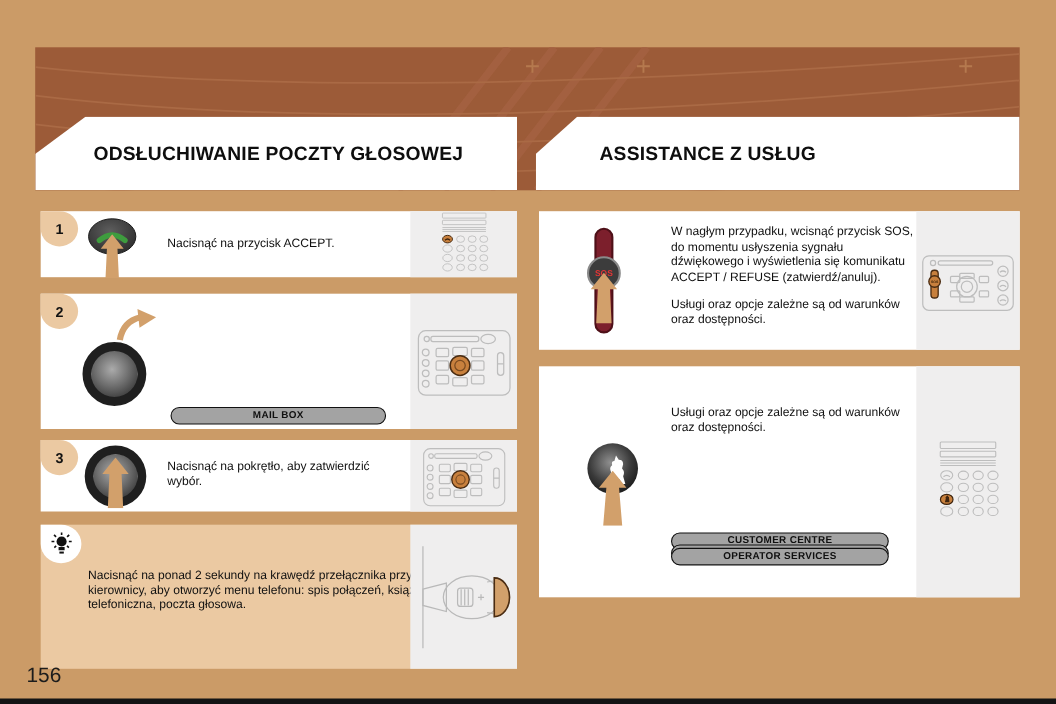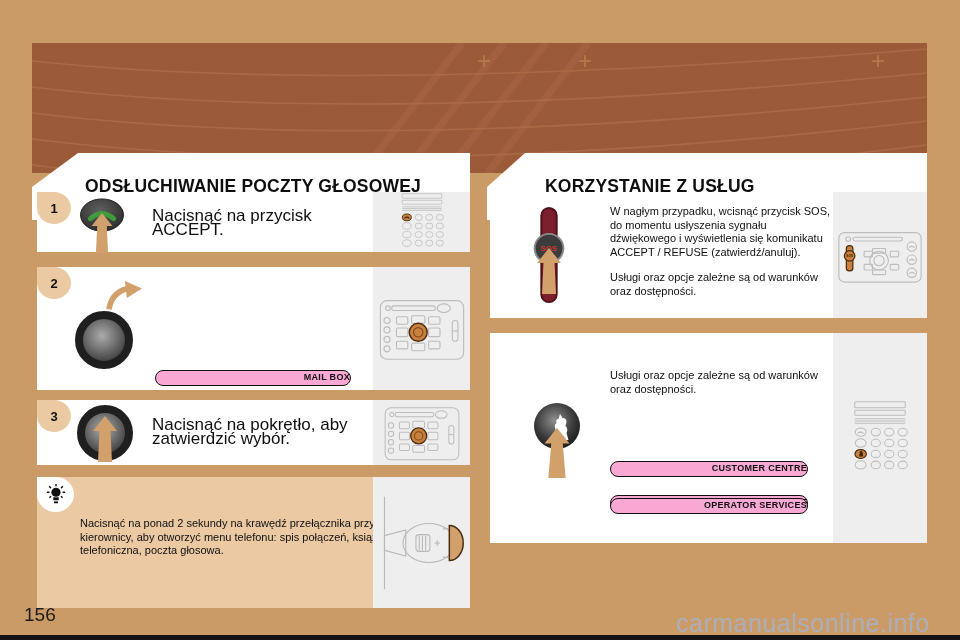--- a/index.html
+++ b/index.html
@@ -4,21 +4,21 @@
 <style>
   html,body { margin:0; padding:0; background:#888; }
   .page {
     position:relative; width:960px; height:640px; overflow:hidden;
     background:#CB9B67; font-family:"Liberation Sans", sans-serif; color:#111;
   }
   
   .band { position:absolute; left:32px; top:43px; width:895px; height:130px; background:#9C5B38; }
   .band svg { position:absolute; left:0; top:0; }
   .plus { position:absolute; font-size:24px; font-weight:400; color:#B5794E; line-height:1; }
-  .titlebox { position:absolute; top:106px; height:67px; background:#FFFFFF;margin-top:47px; }
+  .titlebox { position:absolute; top:106px; height:67px; background:#FFFFFF; }
   .titlebox.tleft  { left:32px;  width:438px; clip-path:polygon(46px 0, 100% 0, 100% 100%, 0 100%, 0 34px); }
   .titlebox.tright { left:487px; width:440px; clip-path:polygon(38px 0, 100% 0, 100% 100%, 0 100%, 0 34px); }
   .titlebox h1 { margin:0; font-size:17.5px; font-weight:bold; color:#0e0e0e; line-height:67px; letter-spacing:0.2px; }
   .tleft h1 { padding-left:53px; }
   .tright h1 { padding-left:58px; }
 
   
   .row, .rblock { position:absolute; background:#FFFFFF; }
   .row { left:37px; width:433px; }
   #row1 { top:192px; height:60px; }
@@ -32,31 +32,31 @@
               display:flex; align-items:center; justify-content:center; }
   .row .imgpanel, .tipblock .imgpanel { width:97px; }
   .rblock .imgpanel { width:94px; }
 
   .badge { position:absolute; left:0; top:0; width:34px; height:32px; background:#EBC9A2;
            border-radius:0 50% 50% 50%; display:flex; align-items:center; justify-content:center;
            font-weight:bold; font-size:13px; color:#111; }
   .tipbadge { position:absolute; left:0; top:0; width:37px; height:35px; background:#FFFFFF;
               border-radius:0 50% 50% 50%; display:flex; align-items:center; justify-content:center; }
 
-  .rowtext { position:absolute; left:115px; width:218px; font-size:17px; line-height:13.5px; color:#101010; }
+  .rowtext { position:absolute; left:115px; width:218px; font-size:11px; line-height:13.5px; color:#101010; }
   .btext   { position:absolute; left:120px; width:224px; font-size:11px; line-height:13.5px; color:#101010; }
   .btext p { margin:0 0 12px 0; }
   .tiptext { position:absolute; left:43px; top:40px; width:310px; font-size:11px; line-height:13.5px; color:#101010; }
 
-  .pill { position:absolute; box-sizing:border-box; background:#f9a8d4; border:1.7px solid #101010;
+  .pill { position:absolute; box-sizing:border-box; background:#a3a3a3; border:1.7px solid #101010;
           border-radius:9px; font-size:9px; font-weight:bold; color:#101010;
-          text-align:right; letter-spacing:0.3px; }
+          text-align:center; letter-spacing:0.3px; }
   .pill-mailbox { left:118px; top:103px; width:196px; height:16px; line-height:13px; }
   .pill-svc { left:120px; width:198px; height:16px; line-height:13px; }
-  #svc0 { top:128px; } #svc1 { top:162px; } #svc2 { top:165px; }
+  #svc0 { top:151px; } #svc1 { top:162px; } #svc2 { top:165px; }
 
   
   .absic { position:absolute; }
   .knob { border-radius:50%; box-sizing:border-box; border:8px solid #1F1F1F;
           background:radial-gradient(circle at 45% 40%, #ABABAB 0%, #6E6E6E 45%, #353535 85%); }
   .knob2 { left:38px; top:44px; width:58px; height:58px; }
   .knob3 { left:40px; top:5px;  width:56px; height:56px; }
   .lioncircle { position:absolute; left:44px; top:70px; width:46px; height:46px; border-radius:50%;
                 background:radial-gradient(circle at 45% 38%, #8F8F8F 0%, #3A3A3A 50%, #131313 85%);
                 display:flex; align-items:center; justify-content:center; }
@@ -88,21 +88,21 @@
       </g>
     </svg>
     <span class="plus" style="left:445px; top:6px;">+</span>
     <span class="plus" style="left:546px; top:6px;">+</span>
     <span class="plus" style="left:839px; top:6px;">+</span>
   </div>
   <div class="titlebox tleft">
     <h1>ODSŁUCHIWANIE POCZTY GŁOSOWEJ</h1>
   </div>
   <div class="titlebox tright">
-    <h1>KORZYSTANIE Z USŁUG</h1>
+    <h1>ASSISTANCE Z USŁUG</h1>
   </div>
 
   <div class="row" id="row1">
     <div class="badge">1</div>
     <svg class="absic" style="left:42px; top:6px;" width="46" height="34" viewBox="0 0 50 38">
       <defs>
           <radialGradient id="gph" cx="0.45" cy="0.35" r="0.8">
         <stop offset="0" stop-color="#5E5E5E"></stop>
             <stop offset="1" stop-color="#242424"></stop>
           </radialGradient>
@@ -334,16 +334,15 @@
             <ellipse cx="62" cy="76" rx="5.5" ry="4.5"></ellipse>
           <path d="M8.5,38.5 Q12,35.5 15.5,38.5"></path>
         </g>
         <ellipse cx="12" cy="63" rx="6.8" ry="5.4" fill="#C8803D" stroke="#3E240E" stroke-width="1.3"></ellipse>
         <path d="M10,66 L11,62 Q10,61 11.5,60 L12.5,58.5 L13.5,60 Q15,60.5 14.5,62 L15,66 Z" fill="#3E240E"></path>
       </svg>
     </div>
   </div>
 
   <div class="pagenum">156</div>
-  <div class="watermark">carmanualsonline.info</div>
   <div class="bottombar"></div>
 
 </div>
 
 </body></html>

